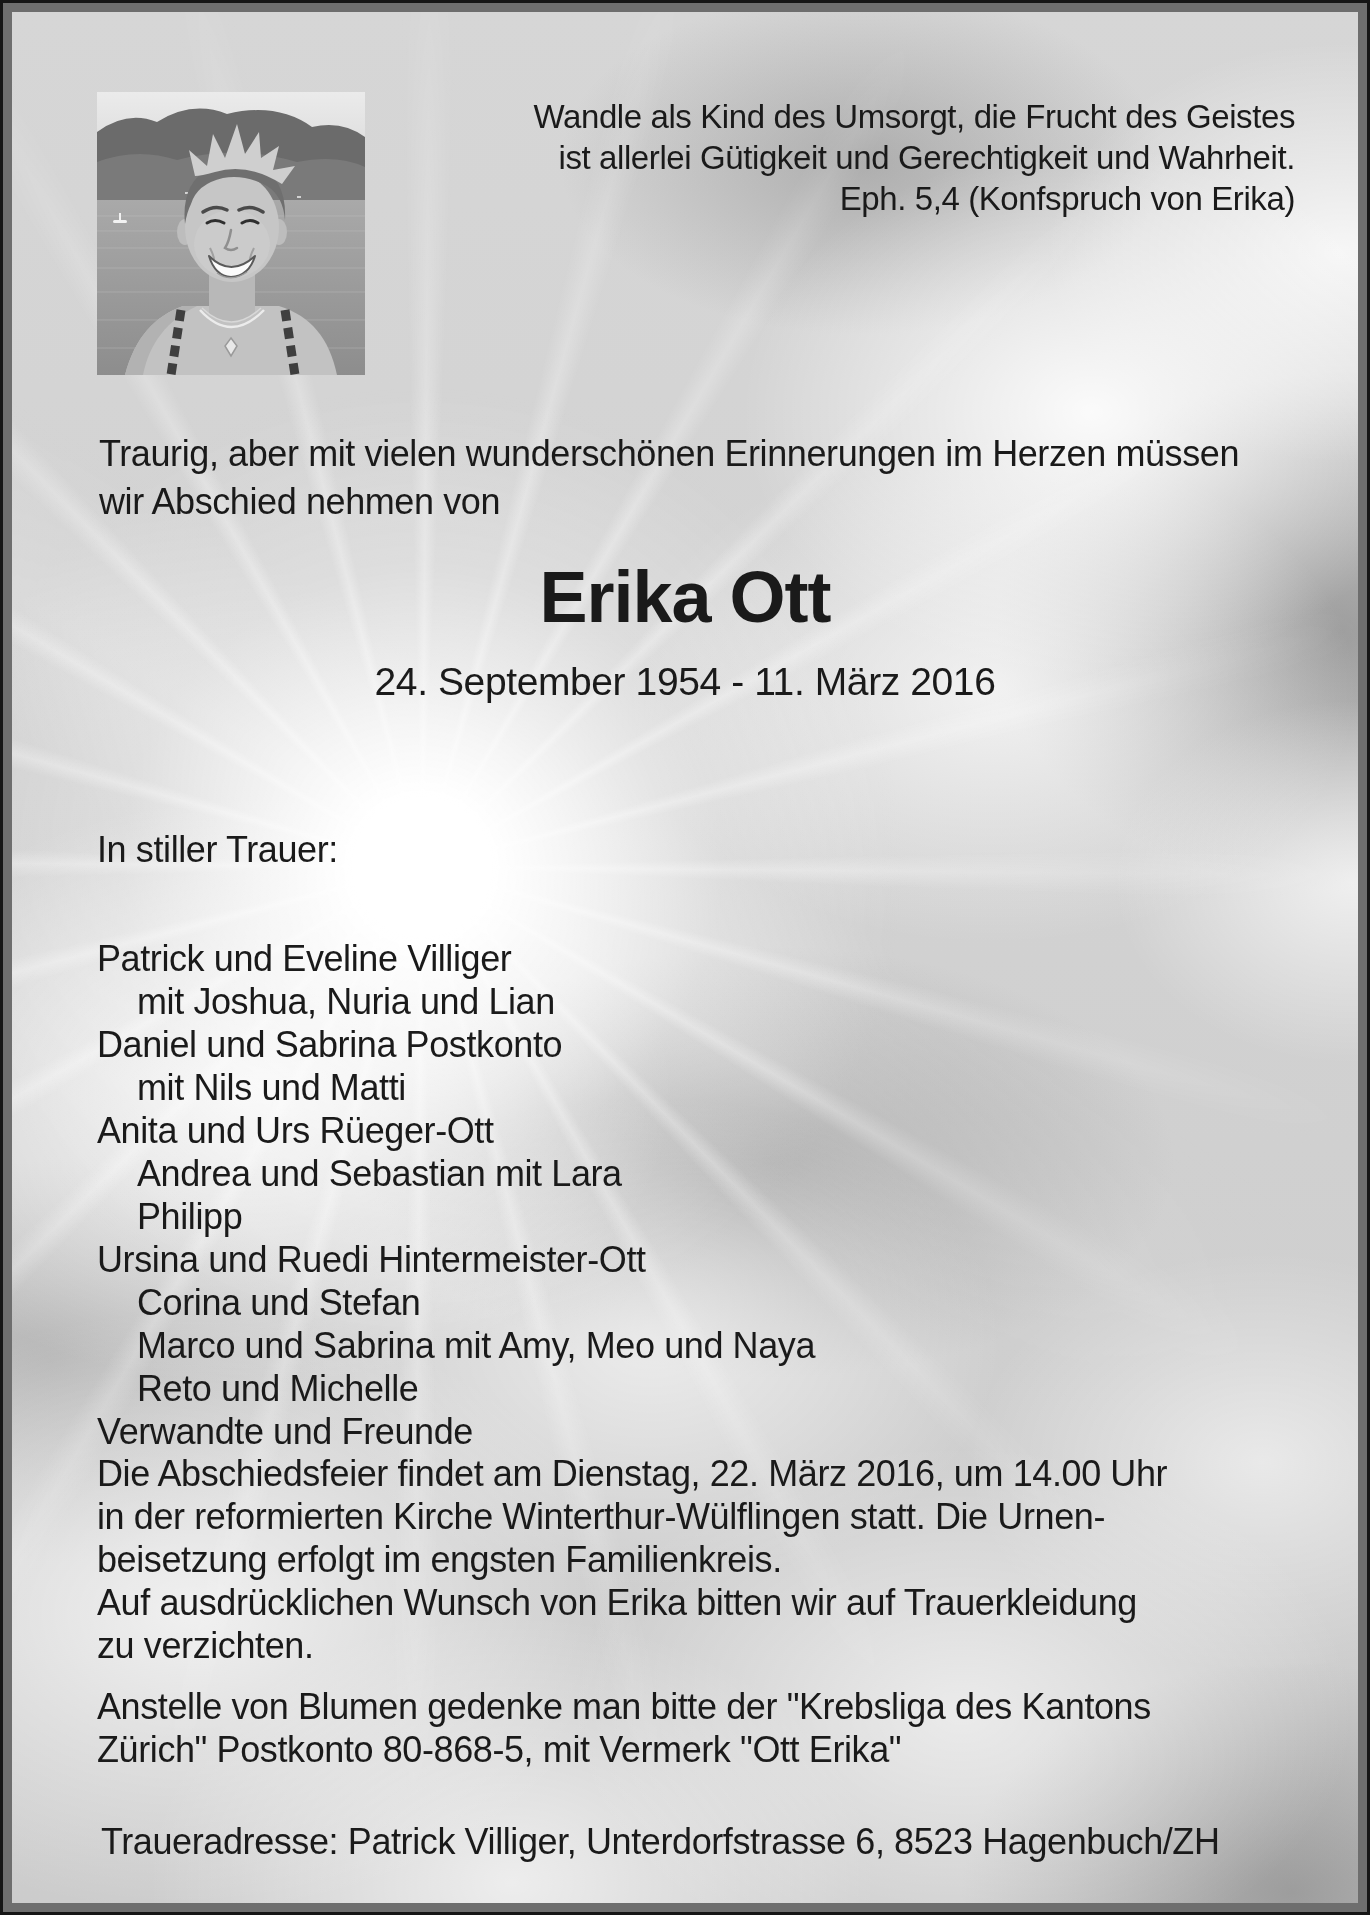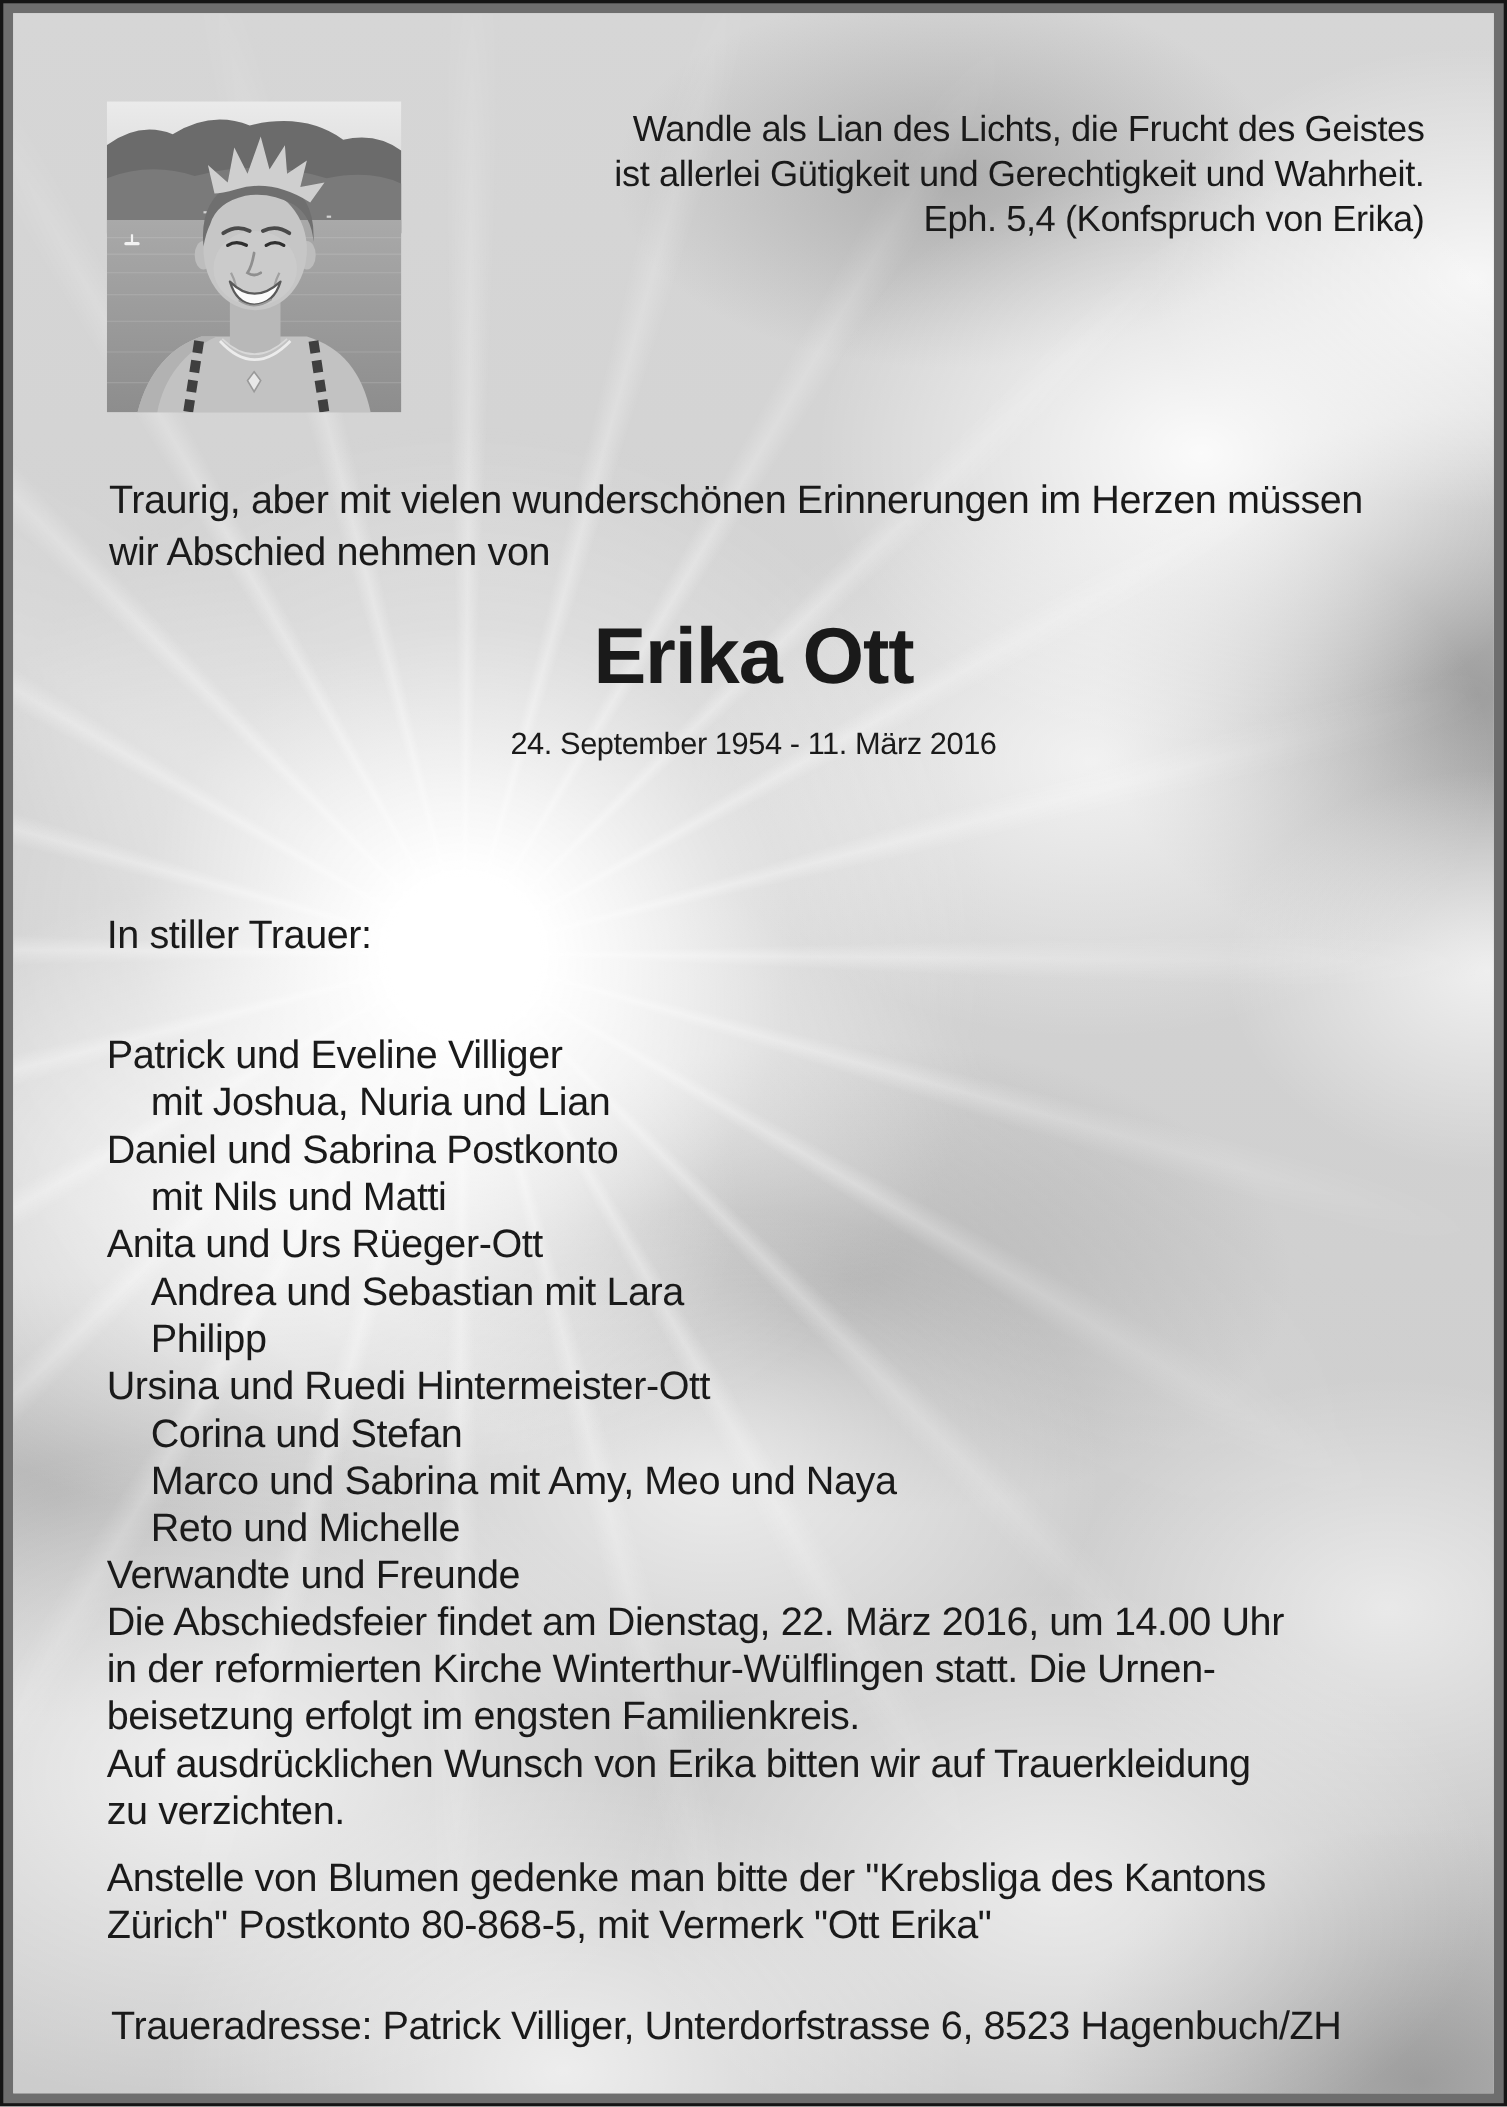--- a/index.html
+++ b/index.html
@@ -58,21 +58,21 @@
     width: 268px; height: 283px; margin: 0;
     overflow: hidden;
   }
   .photo svg { display: block; }
 
   .txt { position: absolute; white-space: nowrap; }
   .quote   { top: 84px; right: 63px; text-align: right; font-size: 33px; line-height: 41px; }
   .intro   { left: 87px; top: 418px; font-size: 36px; line-height: 48px; }
   .name    { left: 0; right: 0; top: 544px; text-align: center;
              font-size: 72px; font-weight: 700; margin: 0; letter-spacing: -1px; }
-  .dates   { left: 0; right: 0; top: 648px; text-align: center; font-size: 28px; }
+  .dates   { left: 0; right: 0; top: 648px; text-align: center; font-size: 39px; }
   .body36  { font-size: 36px; line-height: 43px; }
   .umsorgt { left: 85px; top: 728px; }
   .trauerh { left: 85px; top: 816px; }
   .mourners{ left: 85px; top: 925px; }
   .funeral { left: 85px; top: 1440px; }
   .donation{ left: 85px; top: 1673px; }
   .address { left: 89px; top: 1808px; }
   .mourners .indent { padding-left: 40px; }
 </style>
 </head>
@@ -148,21 +148,21 @@
           <path d="M134,138 Q132,150 128,156 Q134,160 140,156" stroke="#8f8f8f" stroke-width="2.5" fill="none" stroke-linecap="round"></path>
           <path d="M113,156 Q119,168 117,173" stroke="#a0a0a0" stroke-width="2" fill="none"></path>
           <path d="M157,156 Q151,168 153,173" stroke="#a0a0a0" stroke-width="2" fill="none"></path>
           <path d="M112,164 Q134,186 158,164 Q152,184 134,185 Q118,184 112,164 Z" fill="#fbfbfb" stroke="#5a5a5a" stroke-width="2" stroke-linejoin="round"></path>
           <path d="M120,181 Q134,191 150,180" stroke="#9a9a9a" stroke-width="1.5" fill="none"></path>
         </g>
       </svg>
     </figure>
 
     <div class="txt quote">
-        <div>Wandle als Lian des Lichts, die Frucht des Geistes</div>
+        <div>Wandle als Kind des Umsorgt, die Frucht des Geistes</div>
         <div>ist allerlei Gütigkeit und Gerechtigkeit und Wahrheit.</div>
         <div>Eph. 5,4 (Konfspruch von Erika)</div>
       </div>
 
     <div class="txt intro">
         <div>Traurig, aber mit vielen wunderschönen Erinnerungen im Herzen müssen</div>
         <div>wir Abschied nehmen von</div>
       </div>
 
     <h1 class="txt name">Erika Ott</h1>

